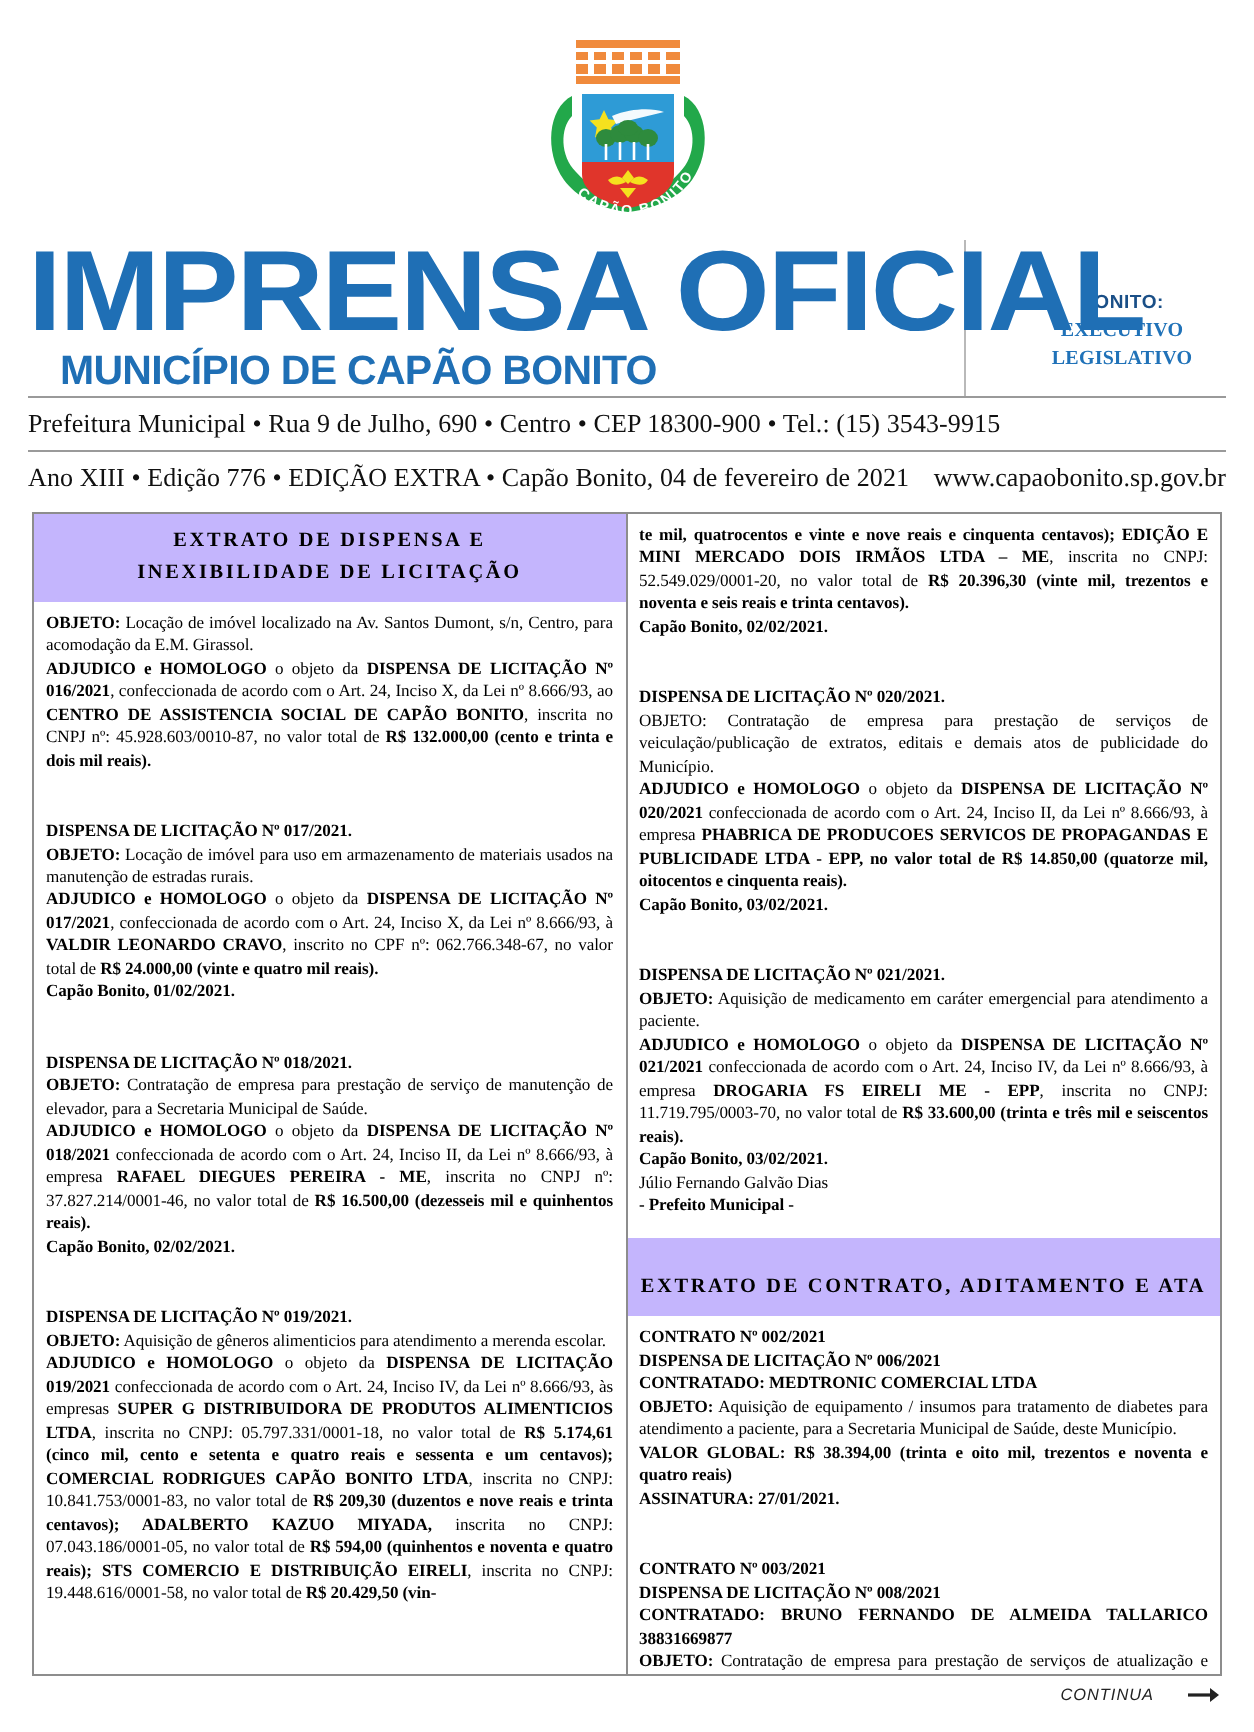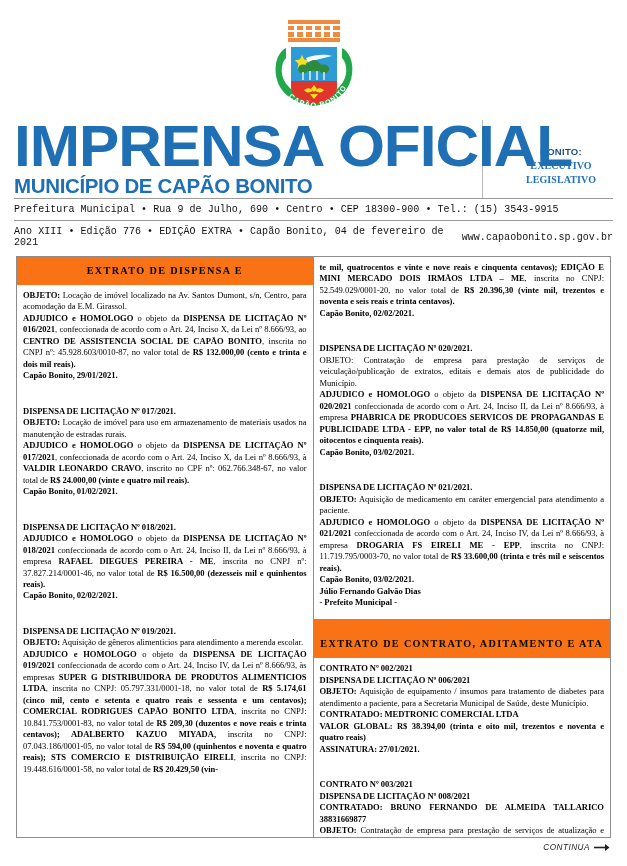--- a/index.html
+++ b/index.html
@@ -58,21 +58,21 @@
   .sub-title {
     font-family: "Liberation Sans", sans-serif;
     font-weight: bold;
     font-size: 20.5px;
     line-height: 1.15;
     letter-spacing: -0.35px;
     color: #1f6fb5;
     transform: scaleX(1.0);
     transform-origin: left bottom;
     white-space: nowrap;
-    margin: 2px 0 0 0;
+    margin: 2px 0 0 16px;
   }
   .poderes {
     flex: 1 1 auto;
     border-left: 1px solid #b9b9b9;
     margin-left: 10px;
     padding: 0 0 10px 22px;
     align-self: stretch;
     display: flex;
     flex-direction: column;
     justify-content: flex-end;
@@ -101,22 +101,22 @@
 
   .rule {
     border: 0;
     border-top: 1px solid #9a9a9a;
     margin: 0 14px;
   }
   .infoline {
     display: flex;
     justify-content: space-between;
     align-items: center;
-    font-family: Liberation Mono, monospace;
-    font-size: 10px;
+    font-family: Liberation Serif, serif;
+    font-size: 13px;
     color: #111;
     padding: 5px 14px 5px 14px;
     letter-spacing: 0.05px;
   }
   .infoline.single { justify-content: flex-start; }
 
   
   .content-box {
     position: absolute;
     left: 16px;
@@ -131,21 +131,21 @@
     box-sizing: border-box;
     width: 50%;
     padding: 0;
     overflow: hidden;
     position: relative;
   }
   .col-left  { border-right: 1px solid #8d8d8d; }
   .col-inner { padding: 0 6px 0 6px; }
 
   .band {
-    background: #f97316;
+    background: #c4b5fd;
     text-align: center;
     font-family: "Liberation Serif", serif;
     font-weight: bold;
     font-size: 10.2px;
     letter-spacing: 1.35px;
     padding: 6px 4px 6px 4px;
     line-height: 1.55;
     color: #000;
     margin: 0;
   }
@@ -159,37 +159,37 @@
     margin: 0;
     padding: 0;
     letter-spacing: -0.03px;
     word-spacing: -0.1px;
     color: #000;
   }
   p.body.gap { margin-top: 24px; }
   p.body.tight { margin-top: 0; }
   .b { font-weight: bold; }
   .center { text-align: center; }
-  .sig { margin-top: 13px; font-weight: bold; text-align: center; line-height: 1.5; }
+  .sig { margin-top: 13px; font-weight: normal; text-align: center; line-height: 1.5; }
 
   .col-pad-top { height: 5px; }
 
   
   .continua {
     position: absolute;
     right: 17px;
     top: 843px;
     font-family: "Liberation Sans", sans-serif;
     font-style: italic;
     font-size: 8.2px;
     letter-spacing: 0.5px;
     color: #222;
     display: flex;
     align-items: center;
-    gap: 4px;
+    gap: 17px;
   }
   .arrow-svg { display:block; }
 </style>
 </head>
 <body>
 
 <div class="masthead">
 
   <div class="crest-wrap">
     <div class="crest">
@@ -276,35 +276,36 @@
     <span>Ano XIII • Edição 776 • EDIÇÃO EXTRA • Capão Bonito, 04 de fevereiro de 2021</span>
     <span>www.capaobonito.sp.gov.br</span>
   </div>
 </div>
 
 <div class="content-box">
 
   <div class="col col-left">
     <div class="band">
       <div>EXTRATO DE DISPENSA E</div>
+      <div>INEXIBILIDADE DE LICITAÇÃO</div>
     </div>
 
     <div class="col-inner">
       <div class="col-pad-top"></div>
 
       <p class="body tight"><span class="b">OBJETO:</span><span> Locação de imóvel localizado na Av. Santos Dumont, s/n, Centro, para acomodação da E.M. Girassol.</span></p>
       <p class="body tight"><span class="b">ADJUDICO e HOMOLOGO</span><span> o objeto da </span><span class="b">DISPENSA DE LICITAÇÃO Nº 016/2021</span><span>, confeccionada de acordo com o Art. 24, Inciso X, da Lei nº 8.666/93, ao </span><span class="b">CENTRO DE ASSISTENCIA SOCIAL DE CAPÃO BONITO</span><span>, inscrita no CNPJ nº: 45.928.603/0010-87, no valor total de </span><span class="b">R$ 132.000,00 (cento e trinta e dois mil reais).</span></p>
-      <p class="body tight"><span class="b">Capão Bonito, 29/01/2021.</span></p>
 
       <p class="body gap"><span class="b">DISPENSA DE LICITAÇÃO Nº 017/2021.</span></p>
       <p class="body tight"><span class="b">OBJETO:</span><span> Locação de imóvel para uso em armazenamento de materiais usados na manutenção de estradas rurais.</span></p>
       <p class="body tight"><span class="b">ADJUDICO e HOMOLOGO</span><span> o objeto da </span><span class="b">DISPENSA DE LICITAÇÃO Nº 017/2021</span><span>, confeccionada de acordo com o Art. 24, Inciso X, da Lei nº 8.666/93, à </span><span class="b">VALDIR LEONARDO CRAVO</span><span>, inscrito no CPF nº: 062.766.348-67, no valor total de </span><span class="b">R$ 24.000,00 (vinte e quatro mil reais).</span></p>
       <p class="body tight"><span class="b">Capão Bonito, 01/02/2021.</span></p>
 
       <p class="body gap"><span class="b">DISPENSA DE LICITAÇÃO Nº 018/2021.</span></p>
+      <p class="body tight"><span class="b">OBJETO:</span><span> Contratação de empresa para prestação de serviço de manutenção de elevador, para a Secretaria Municipal de Saúde.</span></p>
       <p class="body tight"><span class="b">ADJUDICO e HOMOLOGO</span><span> o objeto da </span><span class="b">DISPENSA DE LICITAÇÃO Nº 018/2021</span><span> confeccionada de acordo com o Art. 24, Inciso II, da Lei nº 8.666/93, à empresa </span><span class="b">RAFAEL DIEGUES PEREIRA - ME</span><span>, inscrita no CNPJ nº: 37.827.214/0001-46, no valor total de </span><span class="b">R$ 16.500,00 (dezesseis mil e quinhentos reais).</span></p>
       <p class="body tight"><span class="b">Capão Bonito, 02/02/2021.</span></p>
 
       <p class="body gap"><span class="b">DISPENSA DE LICITAÇÃO Nº 019/2021.</span></p>
       <p class="body tight"><span class="b">OBJETO:</span><span> Aquisição de gêneros alimenticios para atendimento a merenda escolar.</span></p>
       <p class="body tight"><span class="b">ADJUDICO e HOMOLOGO</span><span> o objeto da </span><span class="b">DISPENSA DE LICITAÇÃO 019/2021</span><span> confeccionada de acordo com o Art. 24, Inciso IV, da Lei nº 8.666/93, às empresas </span><span class="b">SUPER G DISTRIBUIDORA DE PRODUTOS ALIMENTICIOS LTDA</span><span>, inscrita no CNPJ: 05.797.331/0001-18, no valor total de </span><span class="b">R$ 5.174,61 (cinco mil, cento e setenta e quatro reais e sessenta e um centavos); COMERCIAL RODRIGUES CAPÃO BONITO LTDA</span><span>, inscrita no CNPJ: 10.841.753/0001-83, no valor total de </span><span class="b">R$ 209,30 (duzentos e nove reais e trinta centavos); ADALBERTO KAZUO MIYADA,</span><span> inscrita no CNPJ: 07.043.186/0001-05, no valor total de </span><span class="b">R$ 594,00 (quinhentos e noventa e quatro reais); STS COMERCIO E DISTRIBUIÇÃO EIRELI</span><span>, inscrita no CNPJ: 19.448.616/0001-58, no valor total de </span><span class="b">R$ 20.429,50 (vin-</span></p>
     </div>
   </div>
 
   <div class="col col-right">
@@ -328,22 +329,22 @@
       <p class="body center"><span class="b">- Prefeito Municipal -</span></p>
     </div>
 
     <div class="band one-line" style="margin-top:10px">EXTRATO DE CONTRATO, ADITAMENTO E ATA</div>
 
     <div class="col-inner">
       <div class="col-pad-top"></div>
 
       <p class="body tight"><span class="b">CONTRATO Nº 002/2021</span></p>
       <p class="body tight"><span class="b">DISPENSA DE LICITAÇÃO Nº 006/2021</span></p>
+      <p class="body tight"><span class="b">CONTRATADO: MEDTRONIC COMERCIAL LTDA</span></p>
       <p class="body tight"><span class="b">OBJETO:</span><span> Aquisição de equipamento / insumos para tratamento de diabetes para atendimento a paciente, para a Secretaria Municipal de Saúde, deste Município.</span></p>
-      <p class="body tight"><span class="b">CONTRATADO: MEDTRONIC COMERCIAL LTDA</span></p>
       <p class="body tight"><span class="b">VALOR GLOBAL: R$ 38.394,00 (trinta e oito mil, trezentos e noventa e quatro reais)</span></p>
       <p class="body tight"><span class="b">ASSINATURA: 27/01/2021.</span></p>
 
       <p class="body gap"><span class="b">CONTRATO Nº 003/2021</span></p>
       <p class="body tight"><span class="b">DISPENSA DE LICITAÇÃO Nº 008/2021</span></p>
       <p class="body tight"><span class="b">CONTRATADO: BRUNO FERNANDO DE ALMEIDA TALLARICO 38831669877</span></p>
       <p class="body tight"><span class="b">OBJETO:</span><span> Contratação de empresa para prestação de serviços de atualização e gerenciamento do site da Prefeitura, para a Secretaria Municipal de Governo, deste Município.</span></p>
     </div>
   </div>
 </div>

